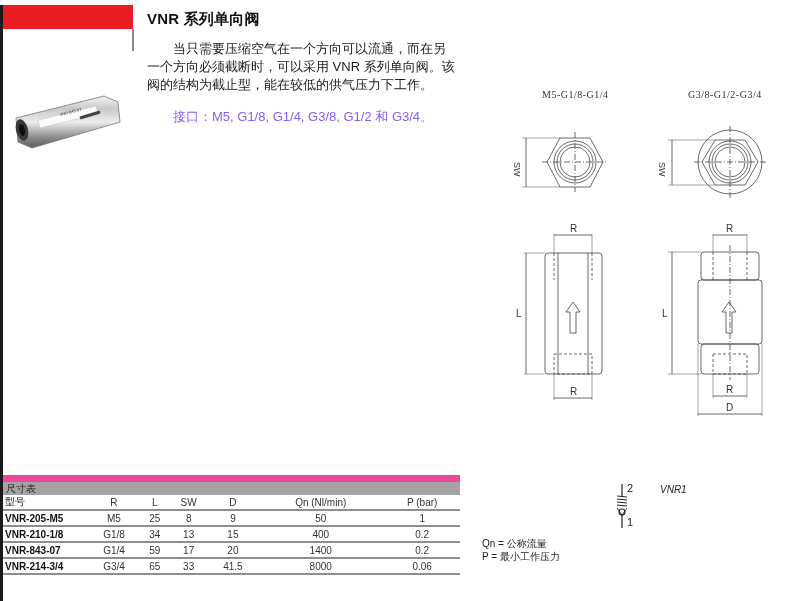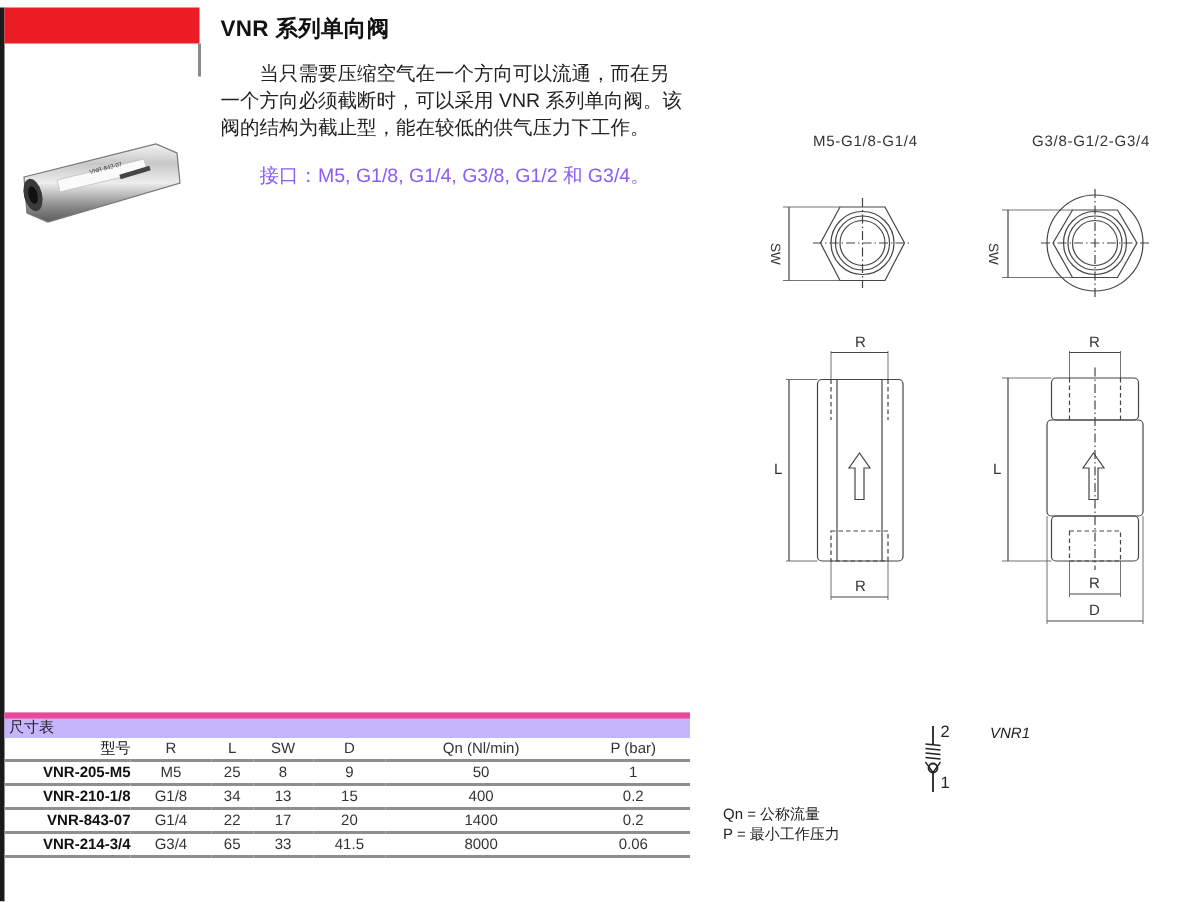--- a/index.html
+++ b/index.html
@@ -11,28 +11,28 @@
   .left-rule { position: absolute; left: 0; top: 5px; width: 3px; height: 596px; background: #1a1a1a; }
   .red-bar { position: absolute; left: 3px; top: 5px; width: 130px; height: 24px; background: #ec1c24; }
   .red-bar-tick { position: absolute; left: 132px; top: 29px; width: 2px; height: 22px; background: #8a8a8a; }
   .title { position: absolute; left: 147px; top: 10px; font-size: 15px; font-weight: bold; color: #111; letter-spacing: 0.2px; }
   .desc { position: absolute; left: 147px; top: 40px; width: 310px; font-size: 13px; line-height: 18px; color: #222; }
   .desc p { margin: 0; text-indent: 26px; }
   .ports { position: absolute; left: 173px; top: 108px; font-size: 13px; color: #8b5cf6; }
   .photo { position: absolute; left: 8px; top: 92px; width: 120px; height: 62px; }
 
   .drawings { position: absolute; left: 500px; top: 80px; width: 298px; height: 360px; }
-  .label-small { position: absolute; font-family: Liberation Sans, sans-serif; font-size: 10px; color: #333; letter-spacing: 0.5px; }
+  .label-small { position: absolute; font-family: Liberation Serif, serif; font-size: 10px; color: #333; letter-spacing: 0.5px; }
 
   .table-wrap { position: absolute; left: 3px; top: 475px; width: 457px; }
-  .table-head-bar { height: 13px; background: #c4b5fd; border-top: 4px solid #ec4899; font-size: 10px; line-height: 13px; padding-left: 3px; color: #222; }
+  .table-head-bar { height: 13px; background: #a3a3a3; border-top: 7px solid #ec4899; font-size: 10px; line-height: 13px; padding-left: 3px; color: #222; }
   table { width: 100%; border-collapse: collapse; font-size: 10px; }
   th, td { text-align: center; height: 14px; padding: 0; border-bottom: 2px solid #8e8e8e; color: #333; font-weight: normal; }
   th { color: #333; border-bottom: 2px solid #8e8e8e; }
-  td.model, th.model { text-align: right; padding-left: 2px; font-weight: bold; color: #111; width: 82px; }
+  td.model, th.model { text-align: left; padding-left: 2px; font-weight: bold; color: #111; width: 82px; }
   th.model { font-weight: normal; }
   .legend { position: absolute; left: 482px; top: 537px; font-size: 10px; line-height: 13px; color: #222; }
   .symbol { position: absolute; left: 610px; top: 482px; width: 40px; height: 50px; }
   .symbol-num { position: absolute; font-size: 11px; color: #222; }
   .vnr1 { position: absolute; left: 660px; top: 484px; font-size: 10px; font-style: italic; color: #222; }
 </style>
 </head>
 <body>
 
 <div class="left-rule"></div>
@@ -177,21 +177,21 @@
         <td>G1/8</td>
         <td>34</td>
         <td>13</td>
         <td>15</td>
         <td>400</td>
         <td>0.2</td>
       </tr>
       <tr>
         <td class="model">VNR-843-07</td>
         <td>G1/4</td>
-        <td>22</td>
+        <td>59</td>
         <td>17</td>
         <td>20</td>
         <td>1400</td>
         <td>0.2</td>
       </tr>
       <tr>
         <td class="model">VNR-214-3/4</td>
         <td>G3/4</td>
         <td>65</td>
         <td>33</td>

